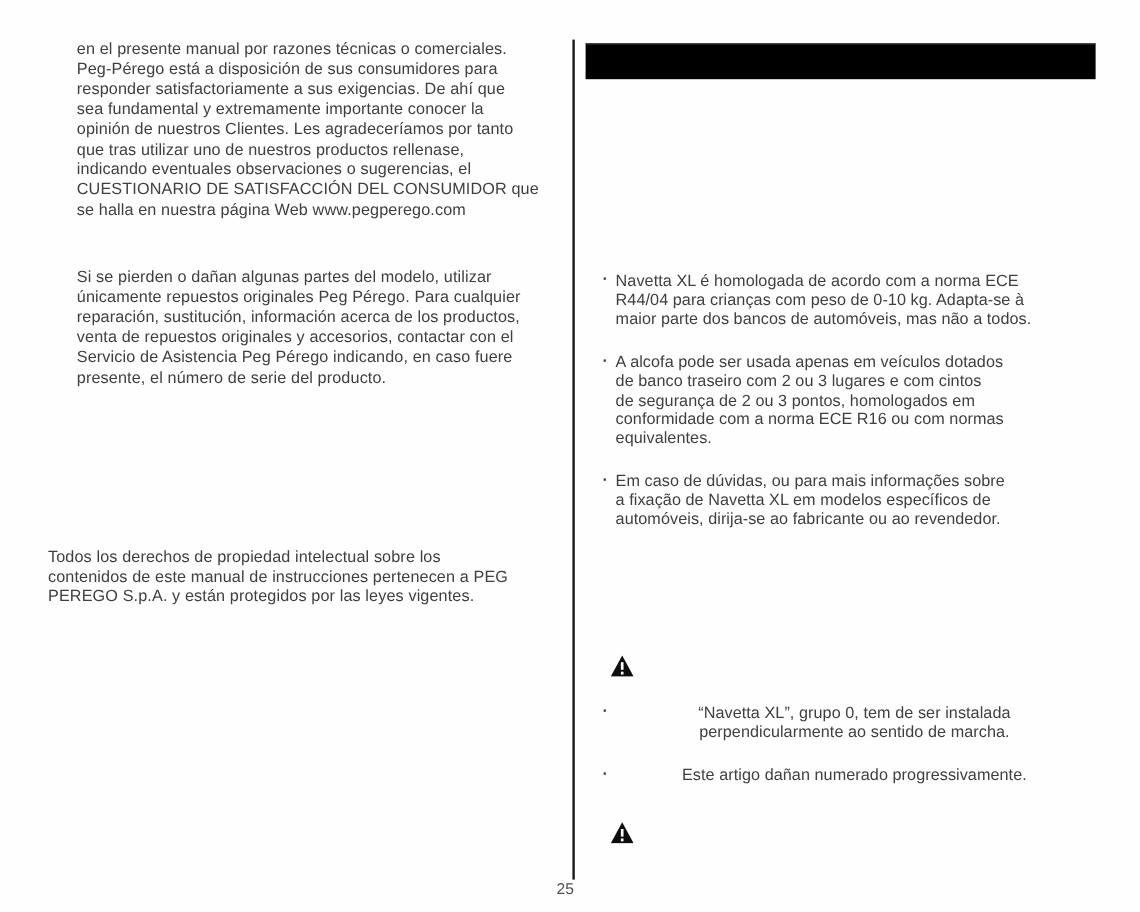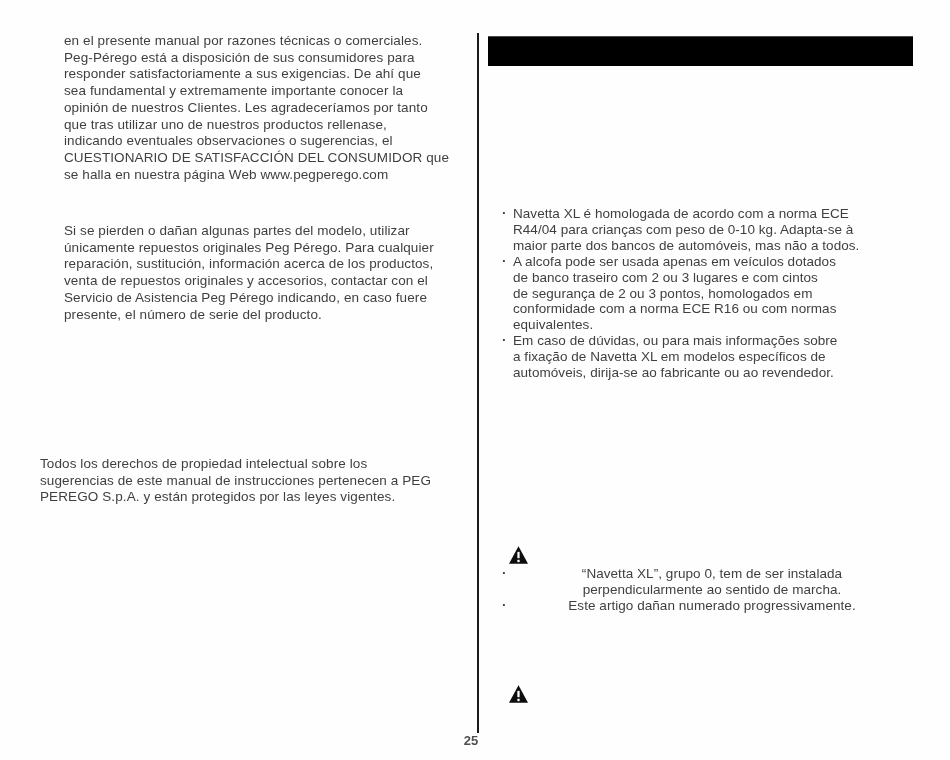--- a/index.html
+++ b/index.html
@@ -57,20 +57,21 @@
     font-size: 13.5px;
     line-height: 15.9px;
     letter-spacing: 0.05px;
   }
   .bullets-main    { left: 501px; top: 206px; }
   .bullets-warning { left: 501px; top: 566px; text-align: center; }
   ul.bullets li {
     position: relative;
     padding-left: 12px;
     white-space: pre-line;
+    margin-top: 20px;
   }
   ul.bullets li::before {
     content: "\00B7";
     position: absolute;
     left: 1px;
     top: -1px;
     font-weight: bold;
     color: #3f3f3f;
   }
 
@@ -84,21 +85,20 @@
   .warning-icon-2 { left: 509px; top: 685px; }
 
   .page-number {
     position: absolute;
     left: 457px;
     top: 733px;
     width: 28px;
     text-align: center;
     font-size: 13px;
     color: #4f4f4f;
-    font-weight: bold;
   }
 </style>
 </head>
 <body>
 
 <div class="page">
 
   <p class="para para-1">en el presente manual por razones técnicas o comerciales.
 Peg-Pérego está a disposición de sus consumidores para
 responder satisfactoriamente a sus exigencias. De ahí que
@@ -108,21 +108,21 @@
 indicando eventuales observaciones o sugerencias, el
 CUESTIONARIO DE SATISFACCIÓN DEL CONSUMIDOR que
 se halla en nuestra página Web www.pegperego.com</p>
   <p class="para para-2">Si se pierden o dañan algunas partes del modelo, utilizar
 únicamente repuestos originales Peg Pérego. Para cualquier
 reparación, sustitución, información acerca de los productos,
 venta de repuestos originales y accesorios, contactar con el
 Servicio de Asistencia Peg Pérego indicando, en caso fuere
 presente, el número de serie del producto.</p>
   <p class="para para-3">Todos los derechos de propiedad intelectual sobre los
-sugerencias de este manual de instrucciones pertenecen a PEG
+contenidos de este manual de instrucciones pertenecen a PEG
 PEREGO S.p.A. y están protegidos por las leyes vigentes.</p>
 
   <div class="divider"></div>
 
   <div class="header-bar"></div>
 
   <ul class="bullets bullets-main">
     <li>Navetta XL é homologada de acordo com a norma ECE
 R44/04 para crianças com peso de 0-10 kg. Adapta-se à
 maior parte dos bancos de automóveis, mas não a todos.</li>

